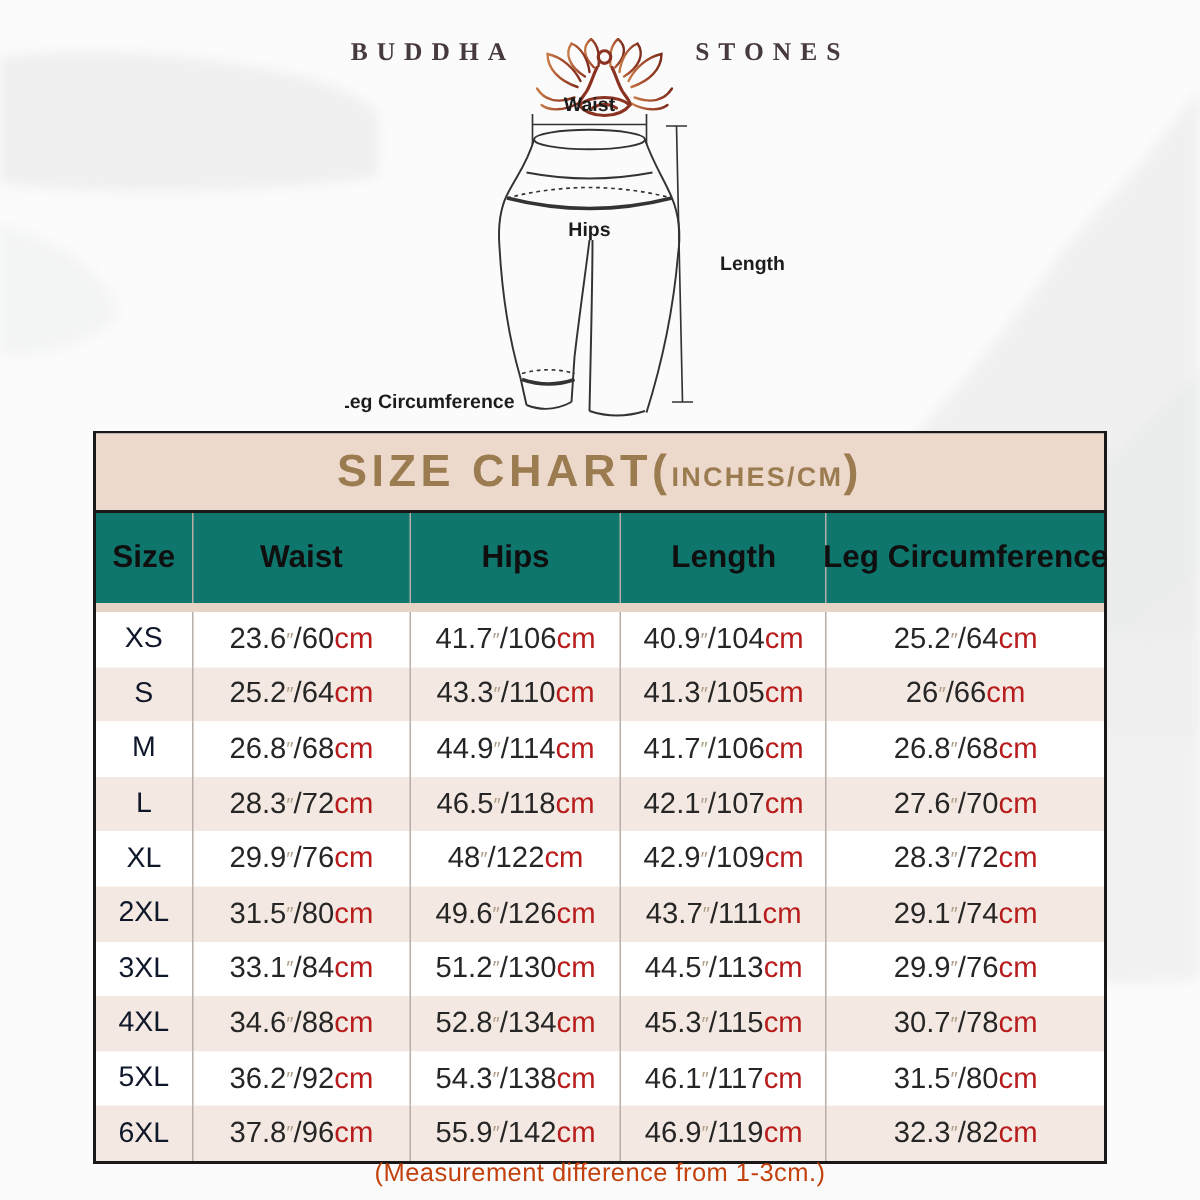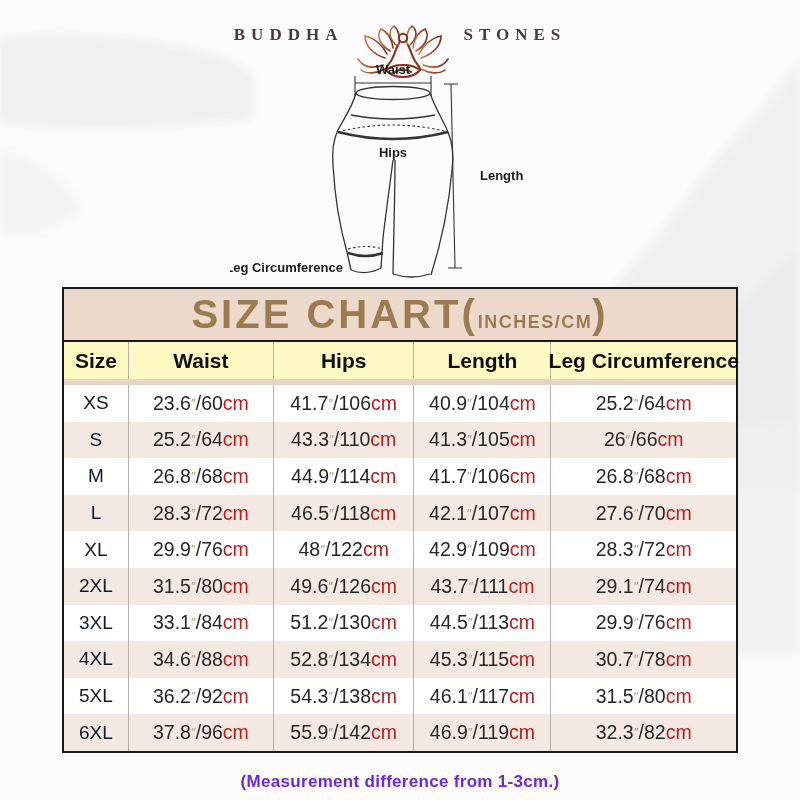--- a/index.html
+++ b/index.html
@@ -20,37 +20,37 @@
   
   .diagram{position:absolute;left:230px;top:60px;}
   .diagram text{font-family:"Liberation Sans","DejaVu Sans",sans-serif;
     font-weight:bold;font-size:13px;fill:#1c1c1c;}
 
   
   .table-wrap{position:absolute;left:62px;top:287px;width:676px;
     border:2px solid #191919;background:#fff;box-sizing:border-box;}
   .title-band{height:51px;background:#edd9cb;border-bottom:2px solid #191919;
     text-align:center;line-height:51px;color:#9b7b50;white-space:nowrap;}
-  .t-main{font-size:40px;font-weight:bold;letter-spacing:3px;}
+  .t-main{font-size:30px;font-weight:bold;letter-spacing:3px;}
   .t-units{font-size:18px;font-weight:bold;letter-spacing:1.5px;}
-  .header-row{display:flex;height:37px;background:#fef9c3;
+  .header-row{display:flex;height:60px;background:#0f766e;
     font-weight:bold;font-size:21px;color:#0f0f0f;}
   .header-divider{height:6px;background:#e8d4c6;}
   .cell{display:flex;align-items:center;justify-content:center;
     height:100%;box-sizing:border-box;white-space:nowrap;}
   .c0{width:9.5%}.c1{width:21.6%}.c2{width:20.9%}.c3{width:20.4%}.c4{width:27.6%}
   .header-row .cell+.cell,.trow .cell+.cell{border-left:1px solid #b6aea7;}
   .trow{display:flex;height:36.6px;font-size:19.5px;color:#262626;background:#fff;}
   .trow.alt{background:#f3e9e2;}
   .sizecell{color:#0f172a;font-size:19px;}
   .pr{color:#b1a089;font-size:0.70em;vertical-align:super;}
   .cm{color:#b91c1c;}
 
   .note{position:absolute;top:772px;left:62px;width:676px;text-align:center;
-    font-weight:bold;font-size:17px;color:#6d28d9;letter-spacing:0.3px;}
+    font-weight:normal;font-size:17px;color:#c2410c;letter-spacing:0.3px;}
 </style>
 </head>
 <body>
 
 <svg class="bg-art" width="800" height="800" viewBox="0 0 800 800">
   <defs>
       <filter id="soft" x="-20%" y="-20%" width="140%" height="140%">
     <feGaussianBlur stdDeviation="4"></feGaussianBlur>
       </filter>
     </defs>

